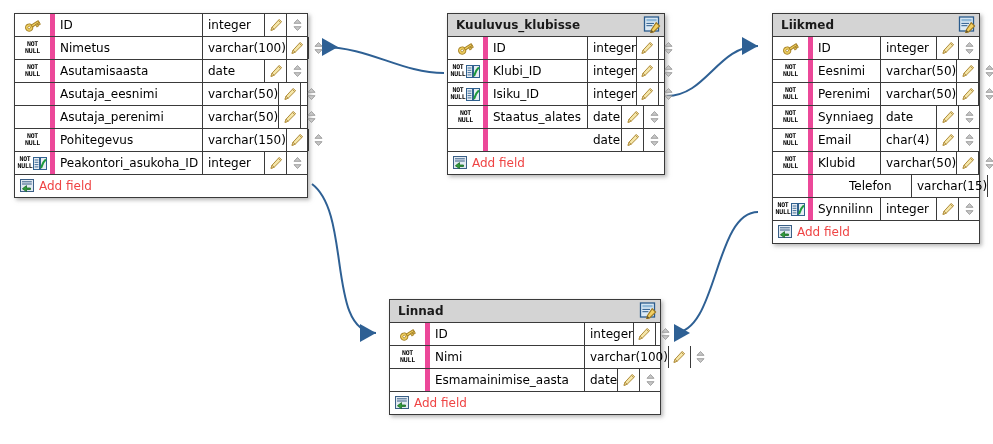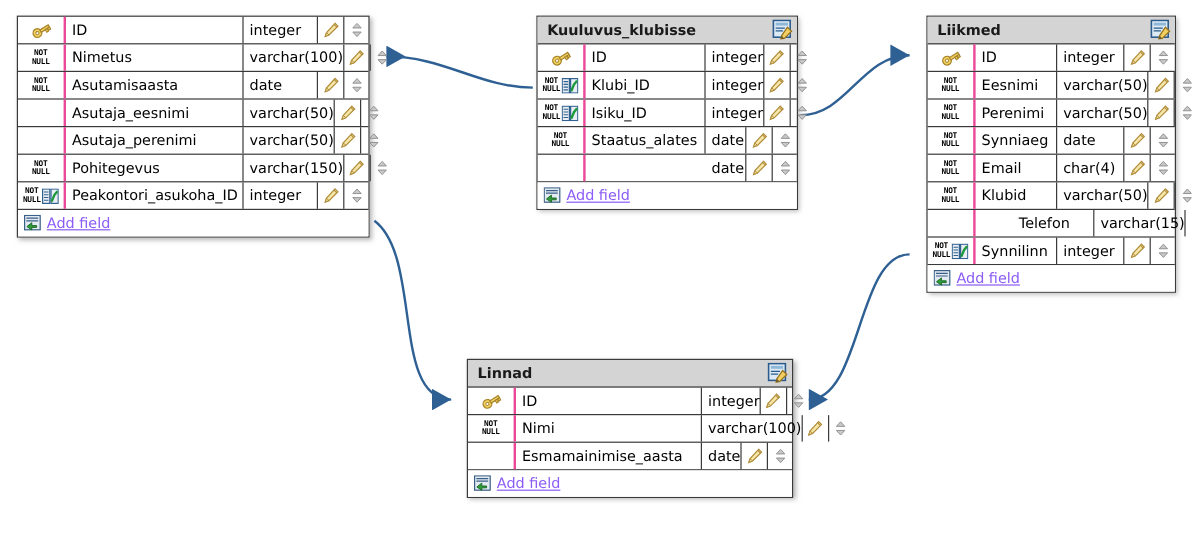--- a/index.html
+++ b/index.html
@@ -42,21 +42,21 @@
     height: 23px;
     border-bottom: 1px solid #3a3a3a;
     box-sizing: border-box;
     font-size: 12px;
     color: #000;
   }
   .row:last-of-type { border-bottom: 1px solid #3a3a3a; }
 
   .cell-flag {
     flex: 0 0 40px;
-    border-right: 2px solid #ec4899;
+    border-right: 5px solid #ec4899;
     display: flex;
     align-items: center;
     justify-content: center;
     gap: 1px;
     box-sizing: border-box;
   }
   .cell-name {
     flex: 1;
     border-right: 1px solid #3a3a3a;
     display: flex; align-items: center;
@@ -98,22 +98,21 @@
     height: 22px;
     display: flex;
     align-items: center;
     padding-left: 5px;
     gap: 4px;
     background: #fff;
     box-sizing: border-box;
   }
   .addfield-link {
     font-size: 12px;
-    color: #8b5cf6;
-    text-decoration: underline;
+    color: #ef4444;
     cursor: pointer;
   }
 
   svg { display: block; }
 </style>
 </head>
 <body>
 
 <div id="canvas">
 

